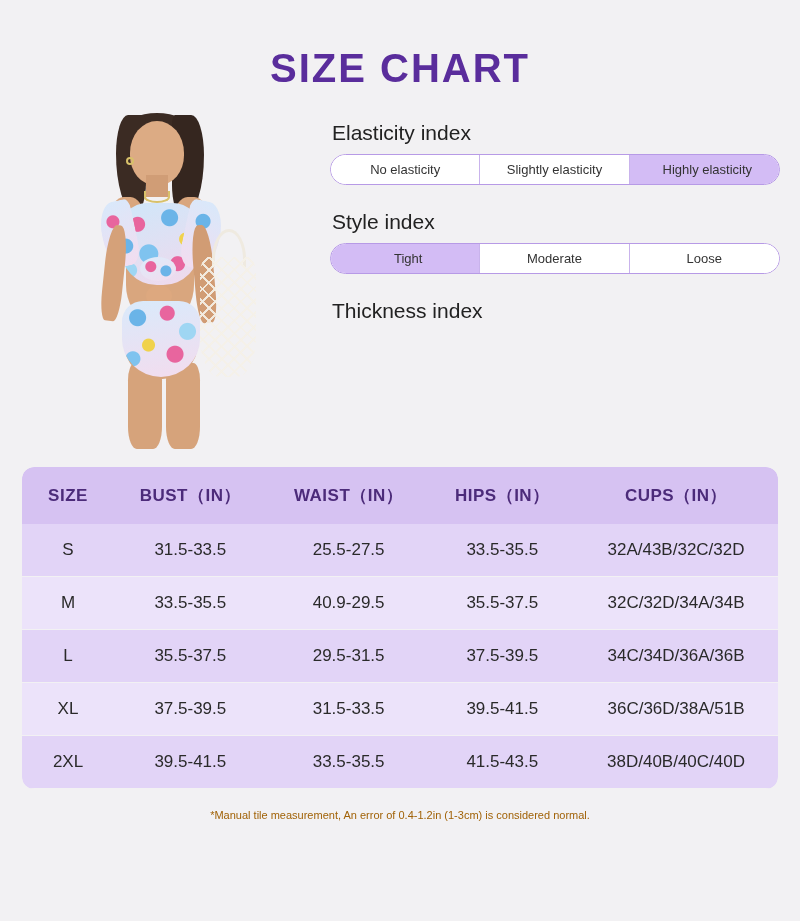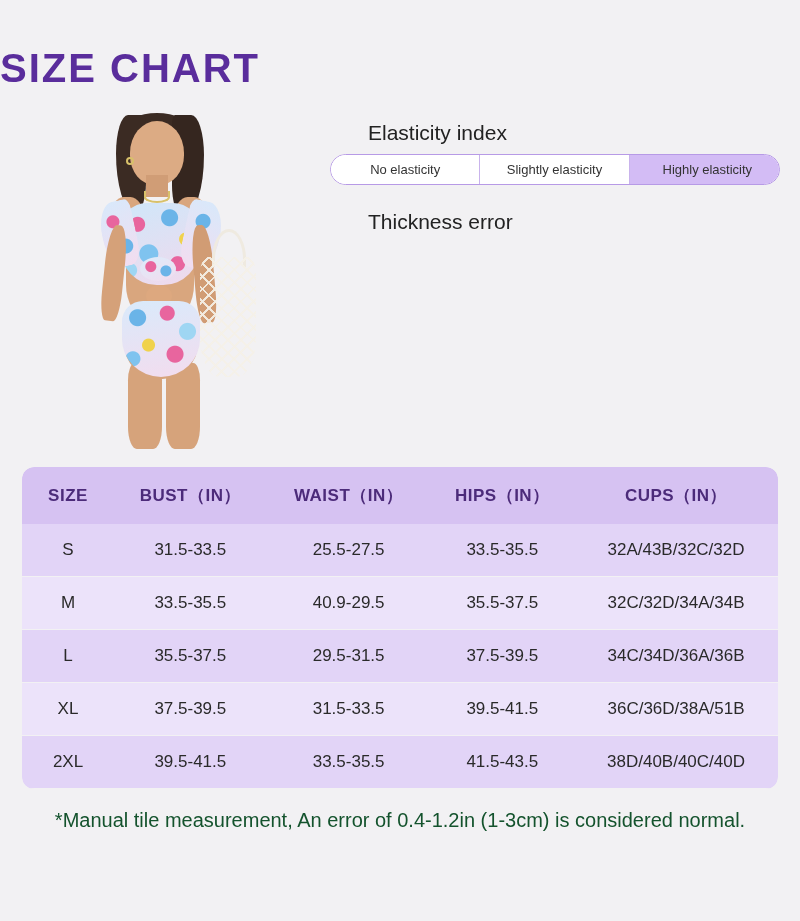--- a/index.html
+++ b/index.html
@@ -11,21 +11,21 @@
     height: 921px;
     background: #f2f1f3;
     font-family: "Liberation Sans", sans-serif;
     color: #2b2b2b;
     overflow: hidden;
     position: relative;
   }
 
   
   .title {
-    text-align: left;
+    text-align: center;
     font-size: 40px;
     font-weight: bold;
     letter-spacing: 2px;
     color: #5a2d9c;
     padding-top: 46px;
     padding-bottom: 6px;
   }
 
   
   .upper {
@@ -42,21 +42,20 @@
     flex: 1 1 auto;
     padding-left: 10px;
     padding-top: 6px;
   }
   .index-block { margin-bottom: 25px; }
   .index-label {
     font-size: 21px;
     color: #222;
     margin-bottom: 9px;
     padding-left: 2px;
-    margin-left: 36px;
   }
   .pill-bar {
     display: flex;
     border: 1.5px solid #b79ae6;
     border-radius: 999px;
     overflow: hidden;
     height: 31px;
     background: #fff;
   }
   .pill-seg {
@@ -255,22 +254,22 @@
     border-bottom: 1.5px solid #f2f1f3;
   }
   tbody tr:nth-child(odd)  td { background: #e2d4f7; }
   tbody tr:nth-child(even) td { background: #ece3fa; }
   tbody tr:last-child td:first-child { border-radius: 0 0 0 12px; }
   tbody tr:last-child td:last-child  { border-radius: 0 0 12px 0; }
   td.size-col, th.size-col { width: 92px; }
 
   .footnote {
     text-align: center;
-    font-size: 20px;
-    color: #14532d;
+    font-size: 11px;
+    color: #a16207;
     padding-top: 20px;
   }
 </style>
 </head>
 <body>
 
 <div class="title">SIZE CHART</div>
 
 <div class="upper">
 
@@ -306,23 +305,31 @@
 
     <div class="index-block">
       <div class="index-label">Elasticity index</div>
       <div class="pill-bar">
         <div class="pill-seg first">No elasticity</div>
         <div class="pill-seg">Slightly elasticity</div>
         <div class="pill-seg active last">Highly elasticity</div>
       </div>
     </div>
 
-
     <div class="index-block">
-      <div class="index-label">Thickness error</div>
+      <div class="index-label">Style index</div>
+      <div class="pill-bar">
+        <div class="pill-seg active first">Tight</div>
+        <div class="pill-seg">Moderate</div>
+        <div class="pill-seg last">Loose</div>
+      </div>
+    </div>
+
+    <div class="index-block">
+      <div class="index-label">Thickness index</div>
     </div>
 
   </div>
 </div>
 
 <div class="table-wrap">
   <table>
     <thead>
       <tr>
         <th class="size-col">SIZE</th>

